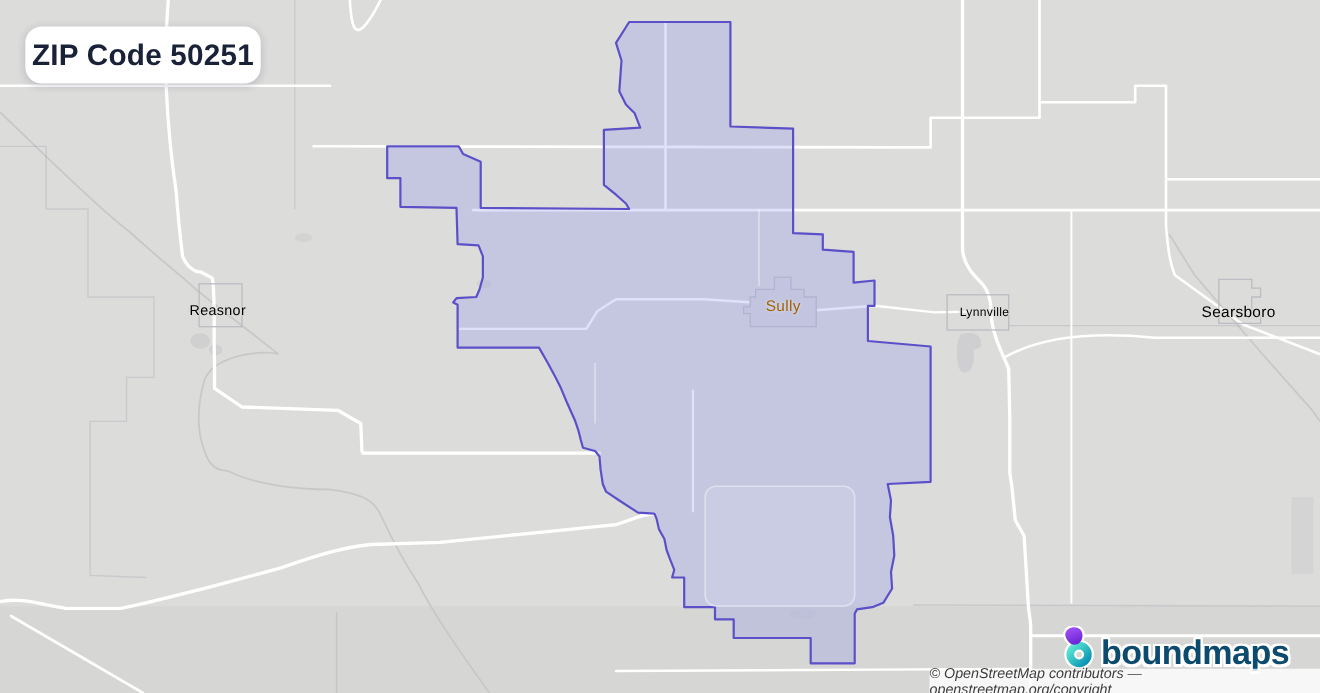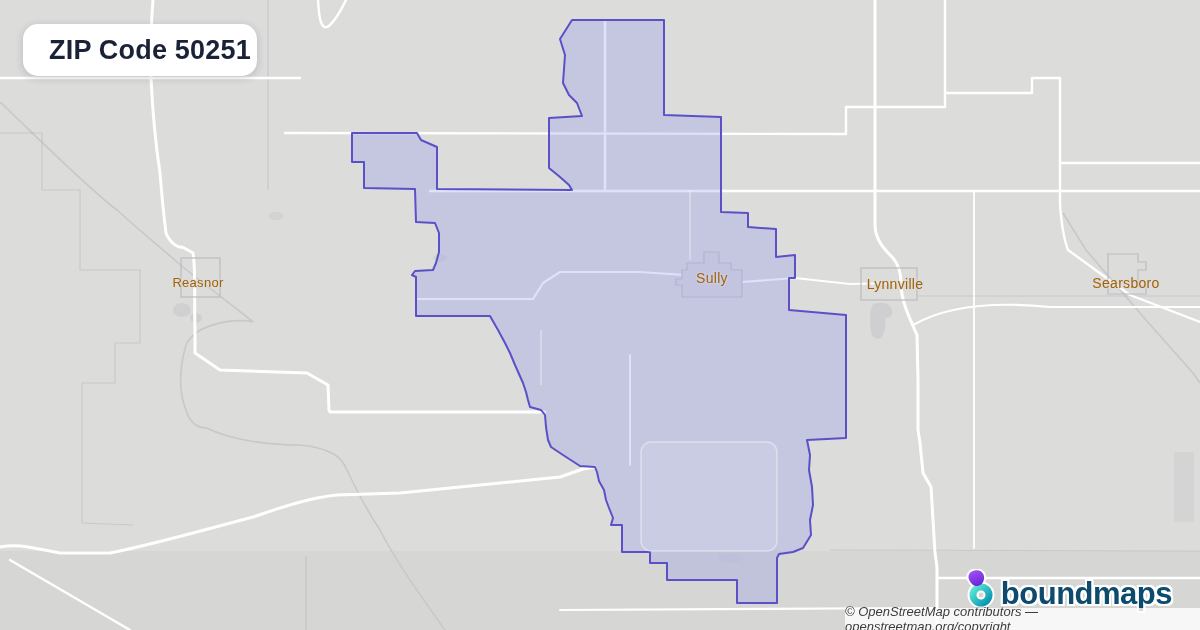--- a/index.html
+++ b/index.html
@@ -1,27 +1,27 @@
 <!DOCTYPE html>
 <html><head>
 <meta charset="utf-8">
 <style>
   html,body{margin:0;padding:0;}
   body{width:1200px;height:630px;overflow:hidden;position:relative;
        font-family:"Liberation Sans", sans-serif;background:#dcdcdb;}
   #stage{position:absolute;inset:0;width:1200px;height:630px;}
   svg#map{position:absolute;left:0;top:0;}
   .town-label{position:absolute;transform:translate(-50%,-50%);
-    font-size:13px;color:#a16207;letter-spacing:.3px;white-space:nowrap;
+    font-size:13px;color:#000000;letter-spacing:.3px;white-space:nowrap;
     text-shadow:0 0 2px #dcdcdb,0 0 2px #dcdcdb,0 0 3px #dcdcdb,0 0 3px #dcdcdb;}
   .town-label.inzip{color:#a16207;
     text-shadow:0 0 2px #d3d5ea,0 0 2px #d3d5ea,0 0 3px #d3d5ea;}
   #zip-badge{position:absolute;left:23px;top:24px;width:214px;height:52px;
     background:#ffffff;border-radius:15px;display:flex;align-items:center;
-    justify-content:center;box-shadow:0 2px 8px rgba(30,35,60,.18);padding-left:20px;}
+    justify-content:center;box-shadow:0 2px 8px rgba(30,35,60,.18);}
   #zip-badge span{font-size:27px;font-weight:bold;color:#1a2238;letter-spacing:.2px;}
   #logo{position:absolute;right:28px;bottom:23px;display:flex;align-items:flex-end;gap:3px;}
   #logo .logo-text{font-size:31px;font-weight:bold;color:#0c4a6e;letter-spacing:-.5px;
     line-height:.85;
     text-shadow:-2px -2px 0 #fff,2px -2px 0 #fff,-2px 2px 0 #fff,2px 2px 0 #fff,
                  0 -2px 0 #fff,0 2px 0 #fff,-2px 0 0 #fff,2px 0 0 #fff;}
   #attribution{position:absolute;right:0;bottom:0;left:845px;height:22px;
     background:rgba(255,255,255,.8);border-top-left-radius:6px;
     display:flex;align-items:center;justify-content:flex-end;padding-right:6px;font-style:italic;}
   #attribution span{font-size:13px;color:#3c3c3c;}
@@ -120,21 +120,21 @@
 
     <g stroke="rgba(255,255,255,0.4)" fill="none" stroke-width="1.5">
       <rect x="641" y="442" width="136" height="109" rx="10" fill="rgba(255,255,255,0.10)"></rect>
       <path d="M541,330 L541,385"></path>
       <path d="M690,190 L690,260"></path>
     </g>
   </svg>
 
   <span class="town-label" style="left:198px;top:282px;">Reasnor</span>
   <span class="town-label inzip" style="left:712px;top:278px;font-size:14px;">Sully</span>
-  <span class="town-label" style="left:895px;top:284px;font-size:14px;">Lynnville</span>
+  <span class="town-label" style="left:895px;top:284px;font-size:11px;">Lynnville</span>
   <span class="town-label" style="left:1126px;top:283px;font-size:14px;">Searsboro</span>
 
   <div id="zip-badge">
     <span>ZIP Code 50251</span>
   </div>
 
   <div id="logo">
     <svg width="32" height="38" viewBox="0 0 32 38">
       <circle cx="15" cy="26" r="8" fill="none" stroke="#ffffff" stroke-width="11"></circle>
       <path d="M5,3 C11,-1 19,2 18,10 C17,17 10,19 6,15 C2,11 1,6 5,3 Z" fill="#ffffff" stroke="#ffffff" stroke-width="4"></path>

